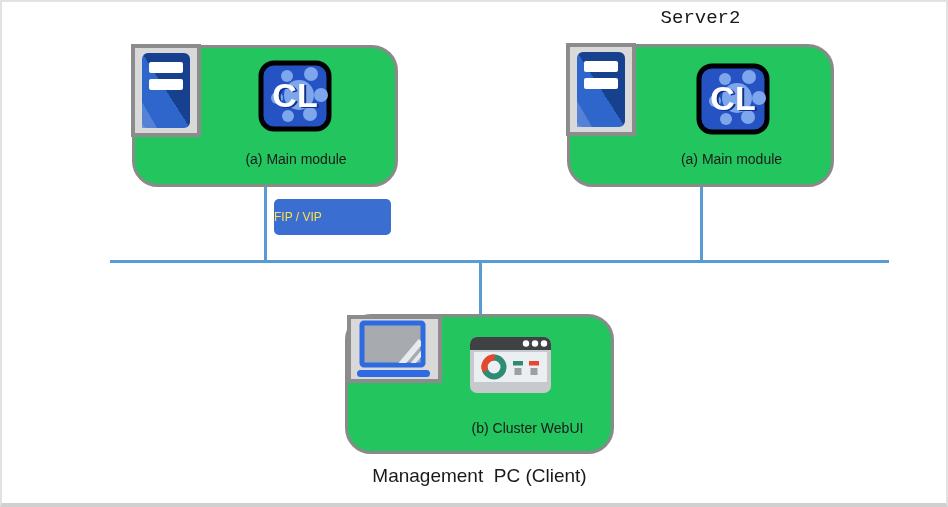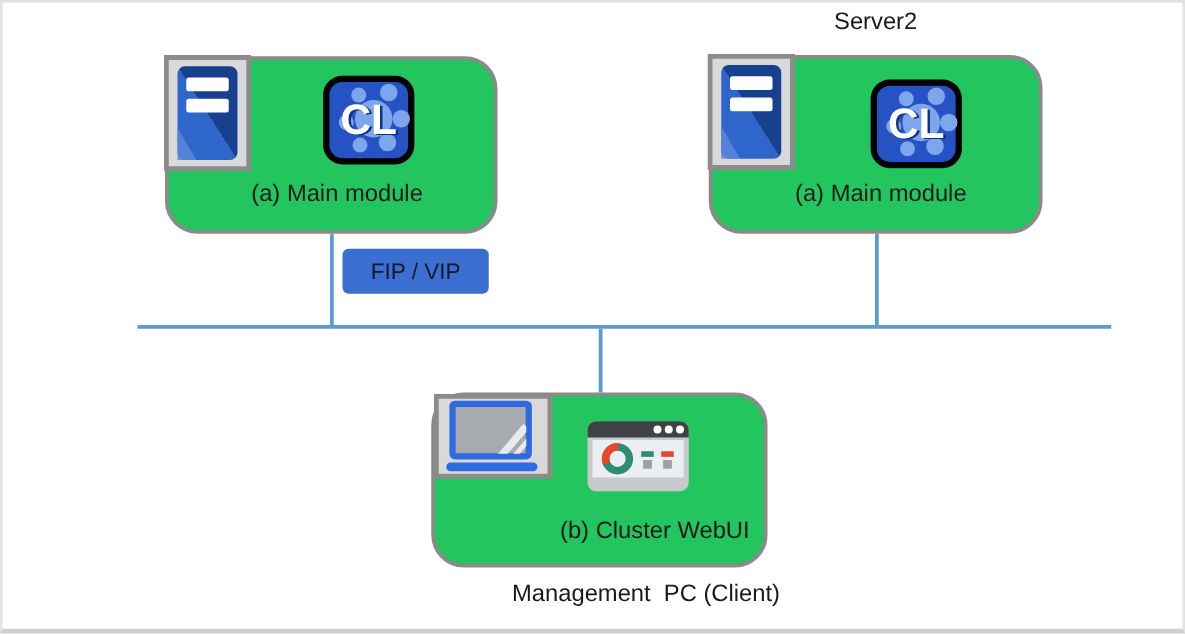--- a/index.html
+++ b/index.html
@@ -21,36 +21,36 @@
     white-space:pre;
   }
   .node-box{
     box-sizing:border-box;
     border:3px solid #8a8a8a;
     border-radius:26px;
     background:#22c55e;
   }
   .module-label{
     position:absolute;
-    font-size:19px;
-    text-align:left;
+    font-size:14px;
+    text-align:center;
     white-space:pre;
   }
   .caption{
     font-size:19px;
     text-align:center;
     white-space:pre;
   }
   .badge{
     box-sizing:border-box;
     background:#3a6fd1;
     border-radius:5px;
-    color:#0f172a;
-    font-size:18px;
-    text-align:center;
+    color:#fde047;
+    font-size:12px;
+    text-align:left;
     line-height:36px;
     white-space:pre;
   }
   .net-line{background:#5b9bd5;}
   svg{display:block;}
 </style>
 </head>
 <body>
 
 <div class="frame">
@@ -97,21 +97,21 @@
         </g>
         <text x="39" y="48" text-anchor="middle" font-family="Liberation Sans, sans-serif" font-size="34" font-weight="bold" fill="#12308a">CL</text>
         <text x="37" y="47" text-anchor="middle" font-family="Liberation Sans, sans-serif" font-size="34" font-weight="bold" fill="#ffffff">CL</text>
       </svg>
     </div>
     <div class="module-label" style="left:66px;right:4px;bottom:17px;">(a) Main module</div>
   </div>
 
   <div class="abs badge" style="left:272px;top:197px;width:117px;height:36px;">FIP / VIP</div>
 
-  <div class="abs node-title" style="left:565px;top:5px;width:267px;">Server2</div>
+  <div class="abs node-title" style="left:565px;top:5px;width:267px;font-family:Liberation Mono, monospace;">Server2</div>
 
   <div class="abs node-box" style="left:565px;top:42px;width:267px;height:143px;">
     <div class="abs" style="left:-4px;top:-4px;">
       <svg width="70" height="93" viewBox="0 0 70 93">
         <rect x="2" y="2" width="66" height="89" fill="#d9d9d9" stroke="#8c8c8c" stroke-width="4"></rect>
         <rect x="11" y="9" width="48" height="75" rx="6" fill="url(#srvgrad)"></rect>
         <polygon points="11,84 26,84 11,58" fill="#5c86d8" opacity="0.85"></polygon>
         <rect x="18" y="18" width="34" height="11" rx="2" fill="#fff"></rect>
         <rect x="18" y="35" width="34" height="11" rx="2" fill="#fff"></rect>
       </svg>
@@ -159,15 +159,15 @@
         <path d="M25.8 21.5 A9.5 9.5 0 0 0 16.4 35" stroke="#e8472e" stroke-width="6" fill="none"></path>
         <rect x="44" y="25" width="10" height="4.5" fill="#2e8b74"></rect>
         <rect x="45.5" y="32" width="7" height="7" fill="#9aa0a6"></rect>
         <rect x="60" y="25" width="10" height="4.5" fill="#e8472e"></rect>
         <rect x="61.5" y="32" width="7" height="7" fill="#9aa0a6"></rect>
       </svg>
     </div>
     <div class="module-label" style="left:100px;right:4px;bottom:15px;">(b) Cluster WebUI</div>
   </div>
 
-  <div class="abs caption" style="left:333px;top:463px;width:289px;text-align:right;">Management  PC (Client)</div>
+  <div class="abs caption" style="left:333px;top:463px;width:289px;">Management  PC (Client)</div>
 
 </div>
 
 </body></html>

